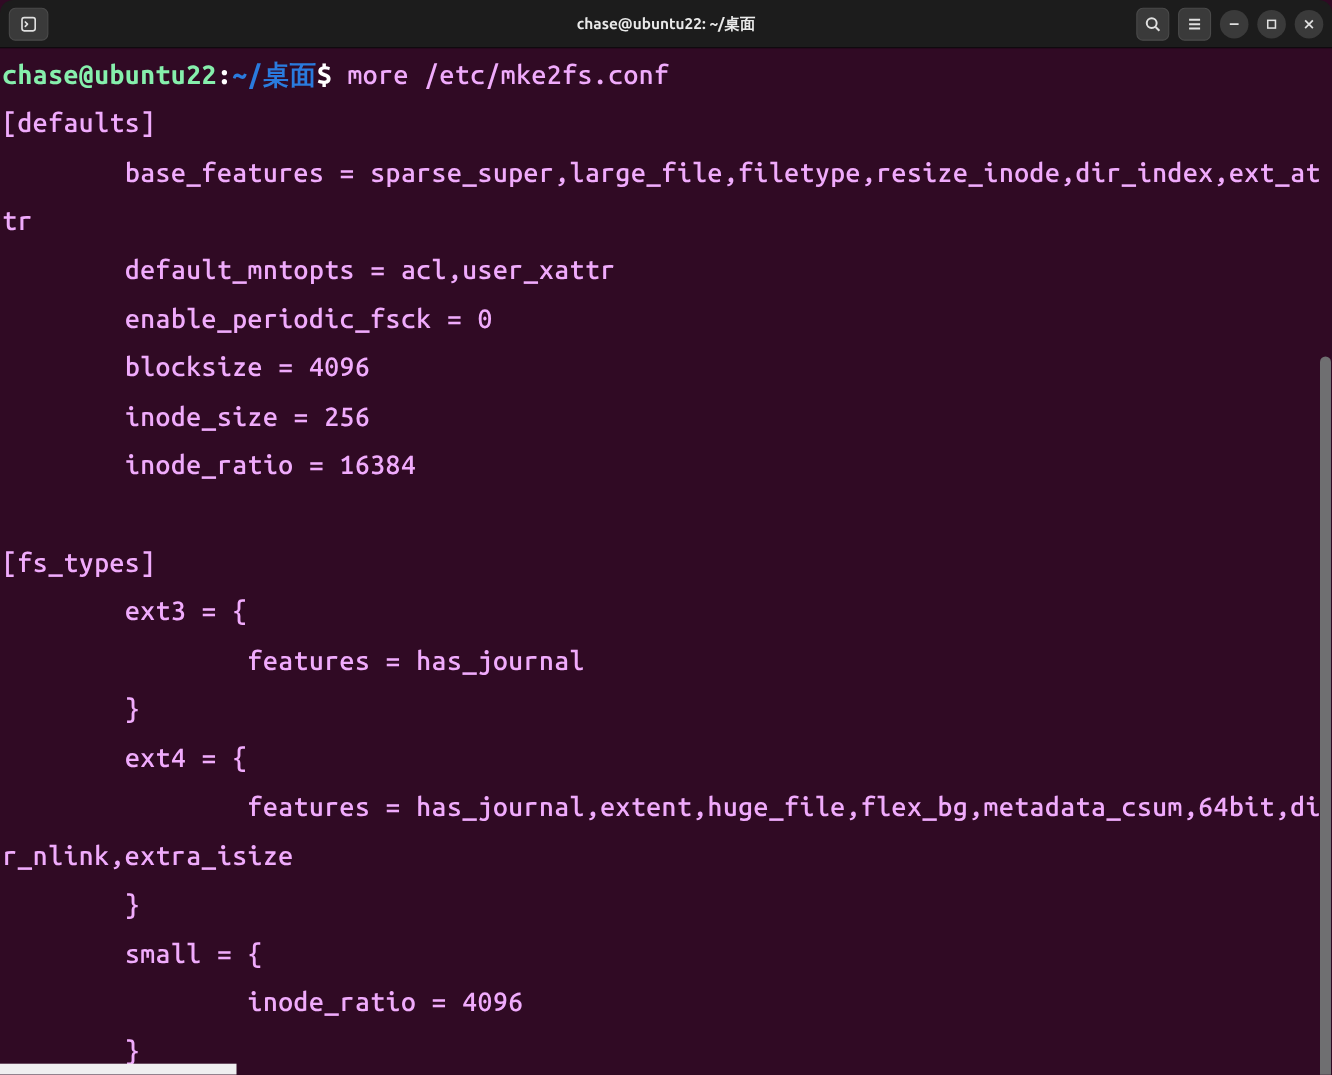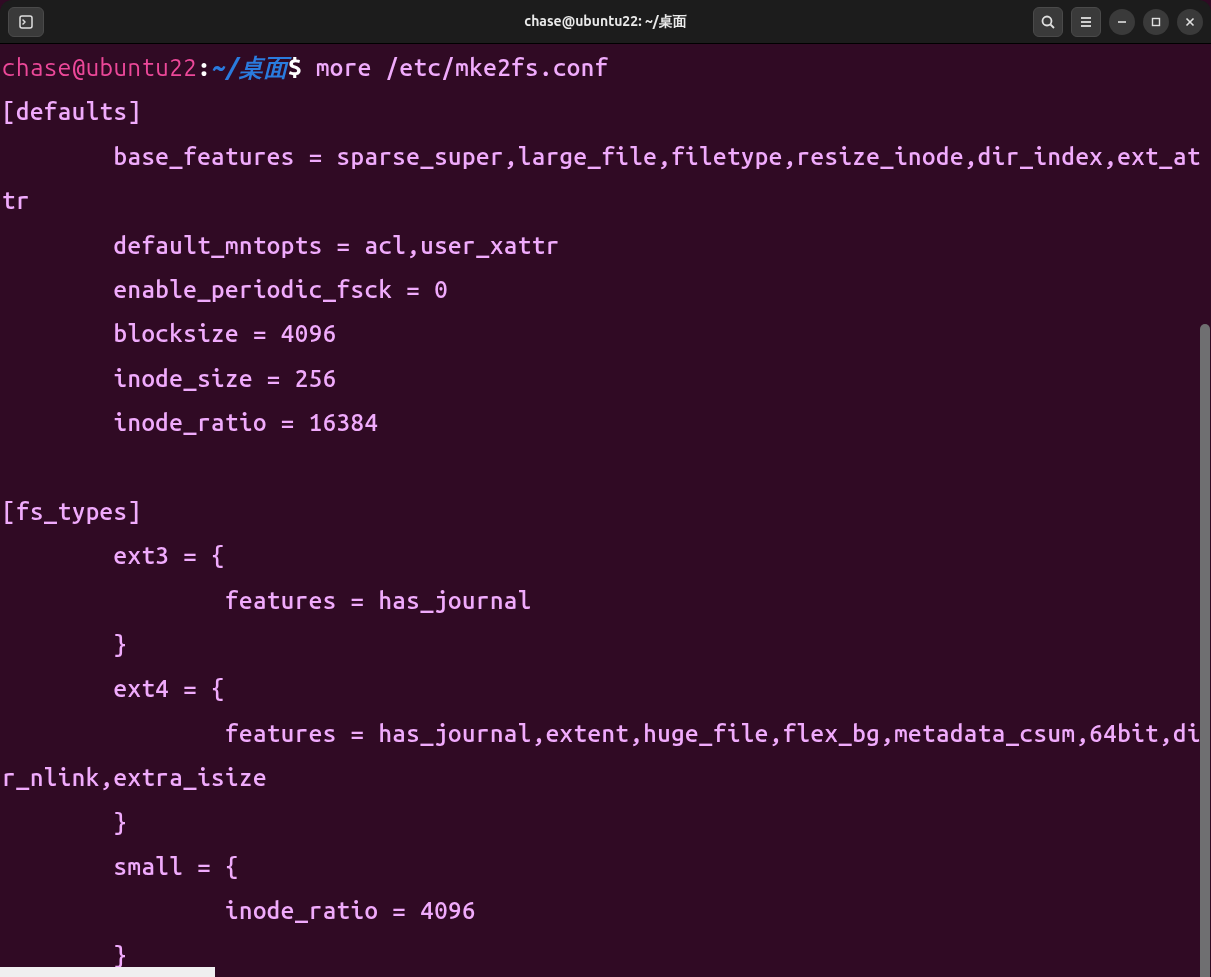--- a/index.html
+++ b/index.html
@@ -89,32 +89,31 @@
     }
     .terminal {
       padding: 2px 0 0 2px;
       line-height: 1.85;
       white-space: pre-wrap;
       word-break: break-all;
       font-weight: 500;
       letter-spacing: 0.5px;
     }
     .prompt-user {
-      color: #ec4899;
-      font-weight: normal;
+      color: #86efac;
+      font-weight: bold;
       text-align: right;
     }
     .prompt-colon {
       color: #ffffff;
       font-weight: bold;
     }
     .prompt-path {
       color: #2a7bde;
       font-weight: bold;
-      font-style: italic;
     }
     .prompt-dollar {
       color: #ffffff;
       font-weight: bold;
     }
     .cmd, .out {
       color: #f0abfc;
     }
     .scrollbar-track {
       position: absolute;

